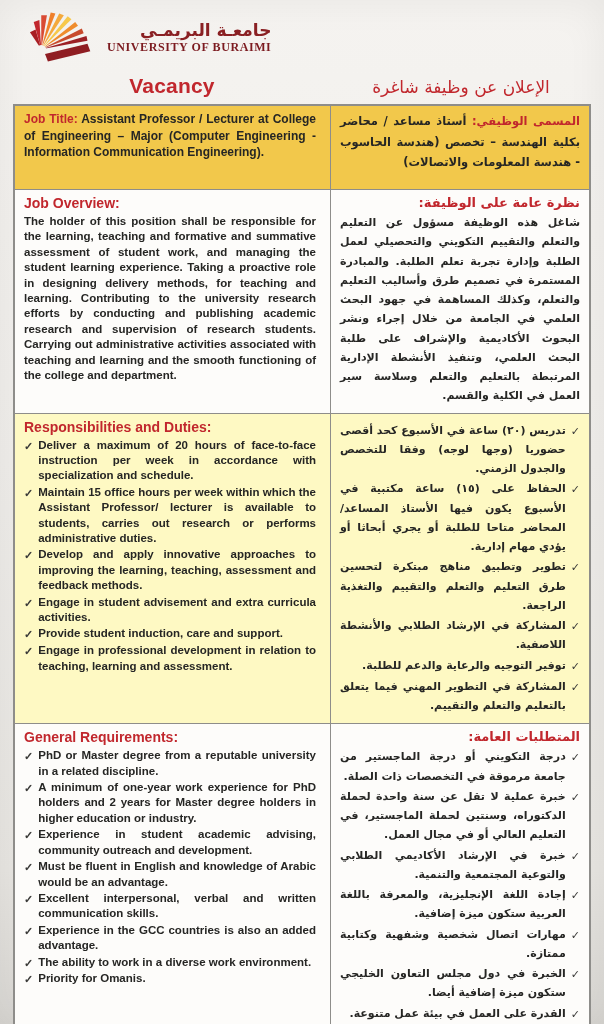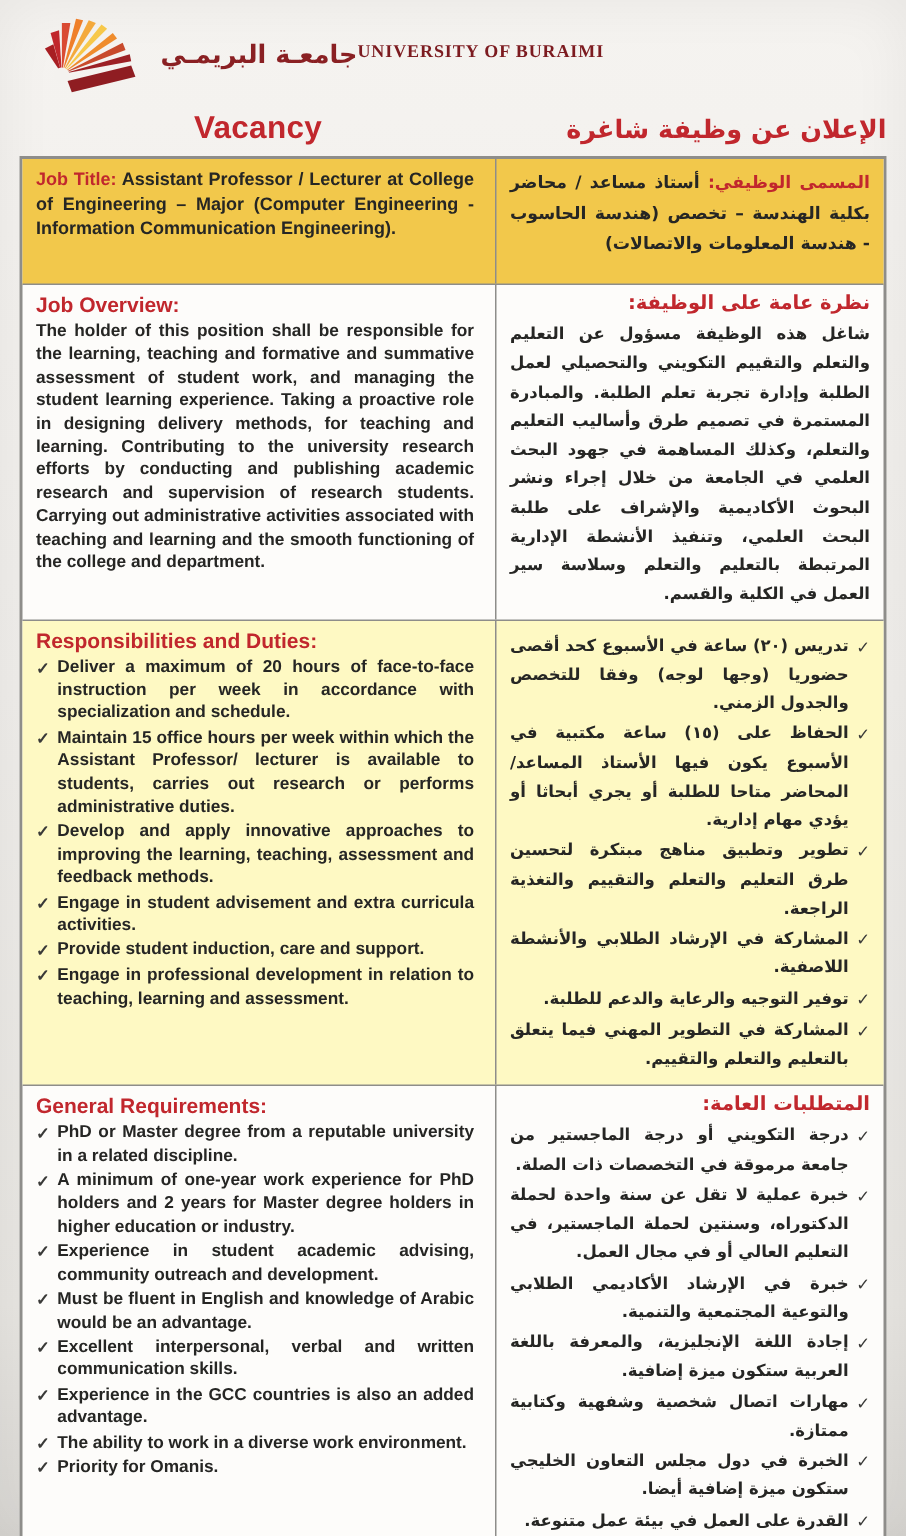--- a/index.html
+++ b/index.html
@@ -10,27 +10,27 @@
   }
   .page {
     width: 604px; height: 1024px; overflow: hidden;
     background: linear-gradient(180deg, #f5f3f0 0%, #efedea 45%, #e7e5e1 85%, #d9d7d3 100%);
     padding: 6px 13px 0 13px;
     box-shadow: inset 0 0 40px rgba(0,0,0,0.06);
   }
   
   .header { display: flex; align-items: center; gap: 12px; height: 56px; padding-left: 16px; margin-top: 4px; }
   .logo-mark { width: 66px; height: 54px; flex: 0 0 auto; }
-  .logo-text { display: flex; flex-direction: row; line-height: 1.15; }
+  .logo-text { display: flex; flex-direction: column; line-height: 1.15; }
   .logo-ar { font-family: "DejaVu Sans", sans-serif; font-size: 17px; font-weight: bold; color: #8a2023; direction: rtl; }
   .logo-en { font-family: "Liberation Serif", serif; font-size: 12px; font-weight: bold; color: #7c1b20; letter-spacing: 0.6px; }
   
   .titles { display: flex; align-items: baseline; margin: 8px 0 6px 0; }
   .title-en { width: 318px; text-align: center; color: #c1272d; font-size: 21px; font-weight: bold; letter-spacing: 0.2px; }
-  .title-ar { flex: 1; text-align: right; color: #c1272d; font-size: 17px; font-weight: bold; font-family: "DejaVu Sans", sans-serif; direction: rtl; }
+  .title-ar { flex: 1; text-align: center; color: #c1272d; font-size: 17px; font-weight: normal; font-family: "DejaVu Sans", sans-serif; direction: rtl; }
   
   .vtable { border: 2px solid #8e8d8a; background: #fdfcfa; }
   .vrow { display: flex; border-bottom: 1px solid #8e8d8a; }
   .vrow:last-child { border-bottom: none; }
   .cell-en { width: 316px; flex: 0 0 auto; border-right: 1px solid #8e8d8a; padding: 5px 14px 7px 9px; }
   .cell-ar { flex: 1; padding: 5px 9px 7px 9px; direction: rtl; }
   .row-title { background: #f2c84b; min-height: 84px; }
   .row-overview { min-height: 168px; }
   .row-duties { background: #fef9c3; min-height: 252px; }
   .row-reqs { min-height: 272px; }

